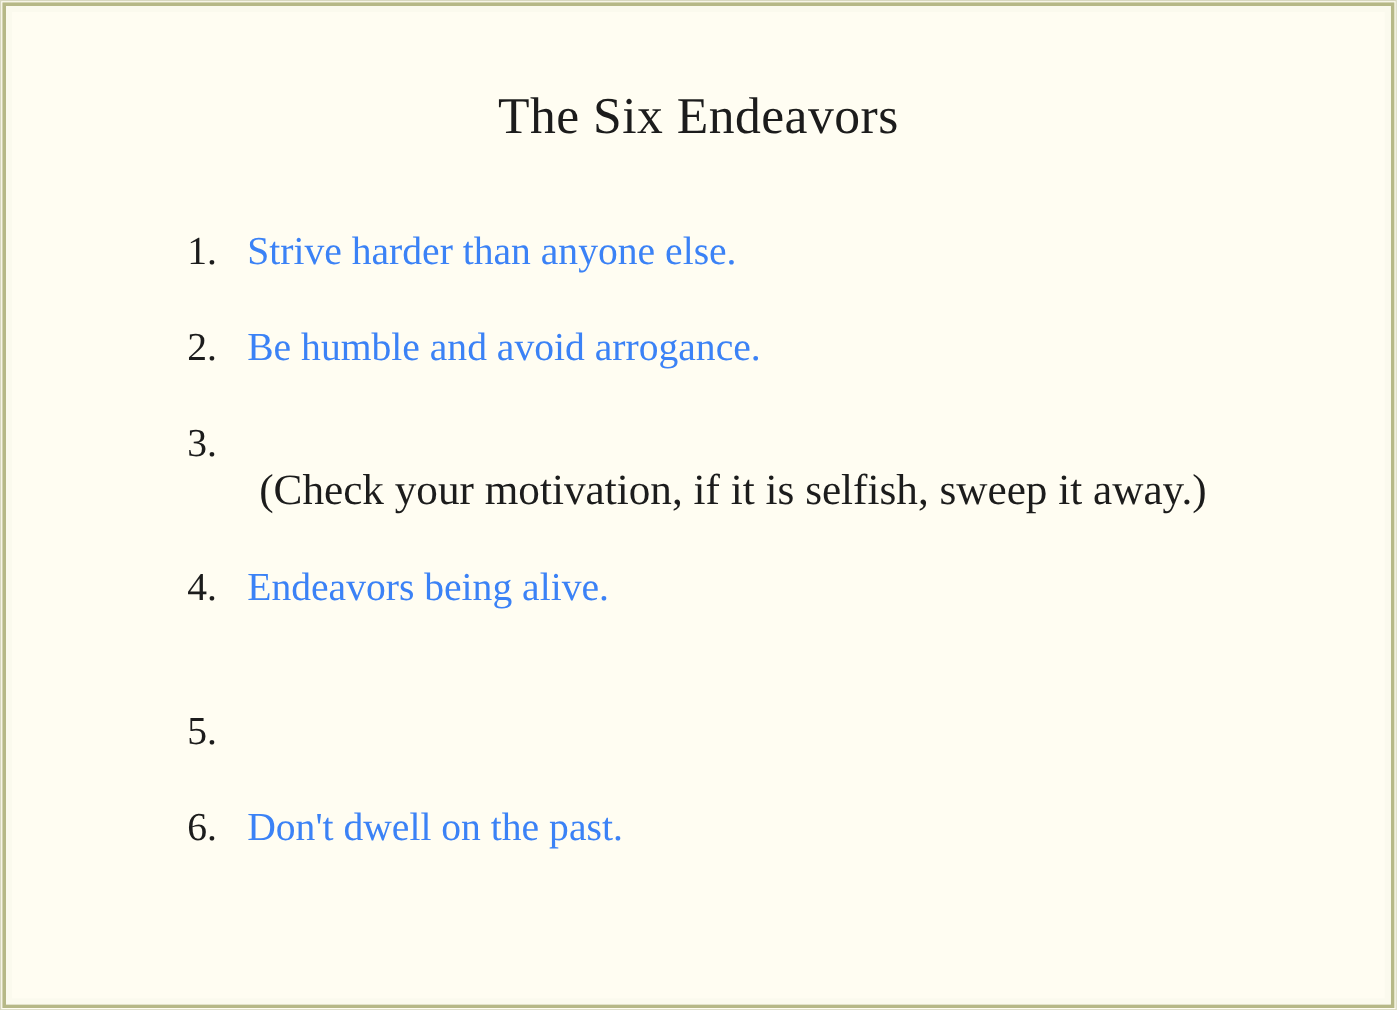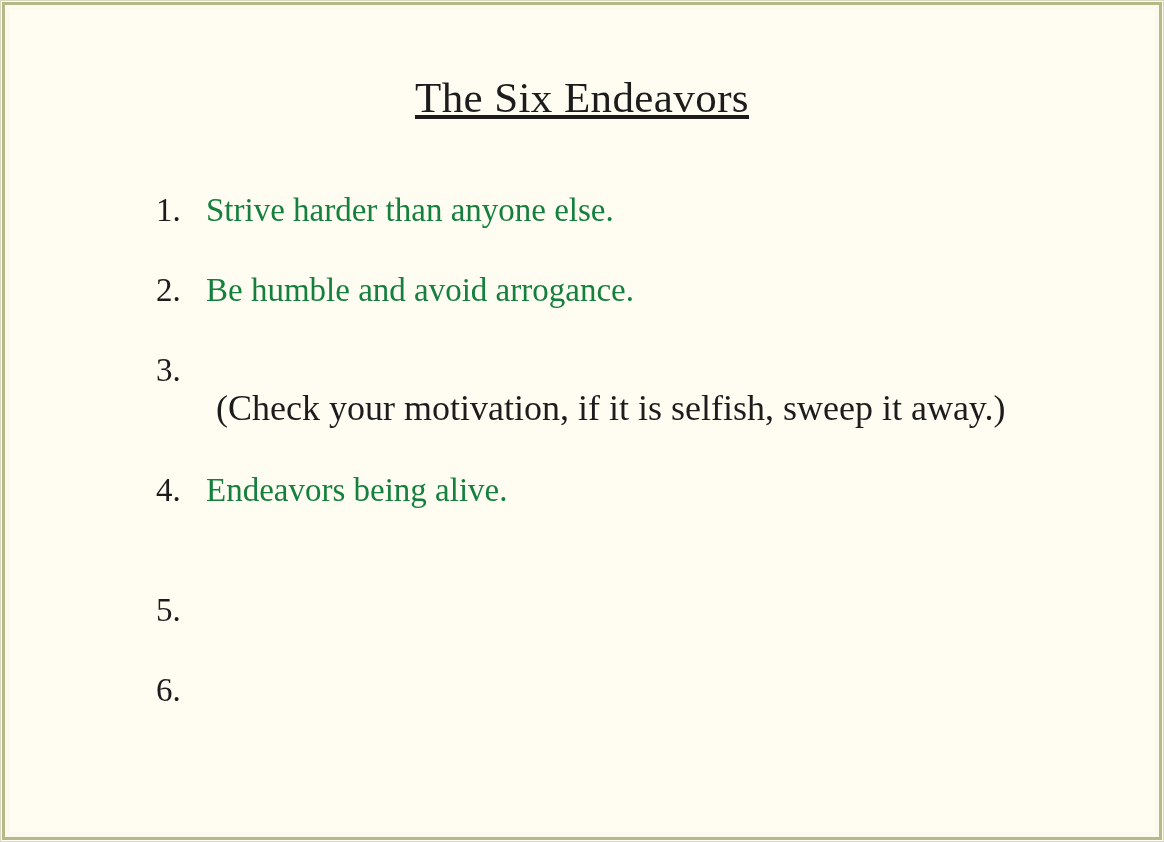--- a/index.html
+++ b/index.html
@@ -53,21 +53,20 @@
     left: 0;
     right: 0;
     top: 66px;
     text-align: center;
     font-size: 43px;
     line-height: 1;
     color: #1c1c1c;
     letter-spacing: 0.4px;
     font-weight: normal;
     margin: 0;
-    text-decoration: underline;
   }
 
   #endeavor-list {
     position: absolute;
     left: 0;
     top: 178px;
     right: 0;
   }
 
   .endeavor-item {
@@ -85,21 +84,21 @@
     line-height: 44px;
     color: #1c1c1c;
   }
 
   .endeavor-text {
     position: absolute;
     left: 196px;
     top: 0;
     font-size: 33px;
     line-height: 44px;
-    color: #15803d;
+    color: #3b82f6;
     white-space: nowrap;
   }
 
   .endeavor-note {
     position: absolute;
     top: 40px;
     font-size: 36px;
     line-height: 40px;
     color: #1c1c1c;
     white-space: nowrap;
@@ -128,17 +127,18 @@
         </div>
         <div class="endeavor-item" style="position: absolute; left: 0px; right: 0px; top: 280px;">
           <span class="endeavor-number">4.</span>
           <span class="endeavor-text">Endeavors being alive.</span>
         </div>
         <div class="endeavor-item" style="position: absolute; left: 0px; right: 0px; top: 400px;">
           <span class="endeavor-number">5.</span>
         </div>
         <div class="endeavor-item" style="position: absolute; left: 0px; right: 0px; top: 480px;">
           <span class="endeavor-number">6.</span>
+          <span class="endeavor-text">Don't dwell on the past.</span>
         </div>
       </div>
 
   </div>
 </div>
 
 </body></html>

